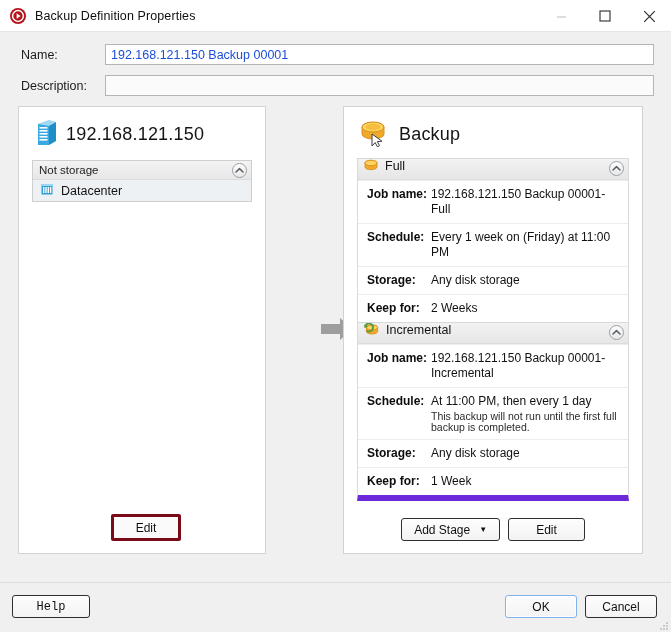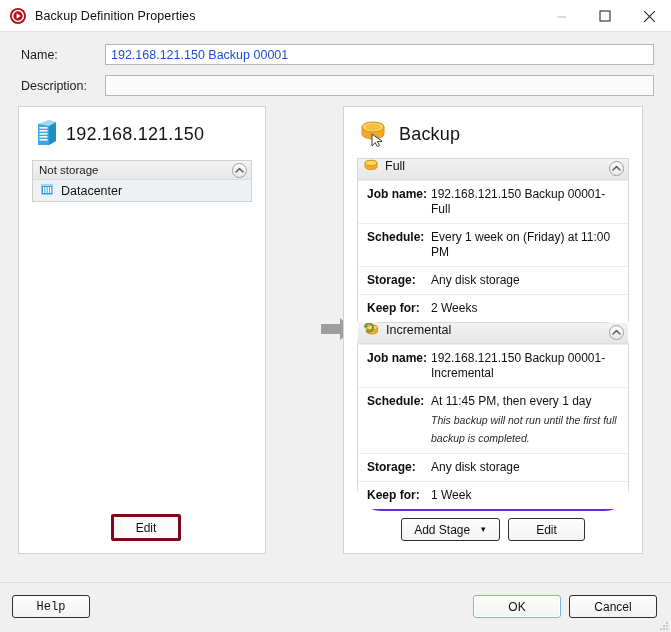--- a/index.html
+++ b/index.html
@@ -84,36 +84,36 @@
   }
   .lb-row{
     background:#eef1f4; height:21px; display:flex; align-items:center;
     padding-left:7px;
   }
   .lb-row .nm{ font-size:12.5px; color:#121212; margin-left:7px; }
 
   
   .stages{ margin: 2px 13px 0 13px; }
   .stage{ border:1px solid #d9d9d9; border-bottom:none; }
-  .stage:last-child{ border-bottom:2px solid #6d28d9;border-radius:24px; }
+  .stage:last-child{ border-bottom:6px solid #6d28d9; }
   .stage-head{
     background: linear-gradient(#f2f2f2,#e6e6e6);
     height:21px; display:flex; align-items:flex-start;
     padding-left:6px; position:relative;
     border-bottom:1px solid #dddddd;
   }
   .stage-head .sname{ font-size:12.5px; color:#121212; margin-left:7px; }
   .srow{
     display:flex; border-top:1px solid #ededed; background:#fff;
     padding:6px 6px 6px 9px; min-height:26px;
   }
   .stage .srow:first-of-type{ border-top:none; }
   .srow .k{ width:64px; flex:0 0 64px; font-weight:bold; font-size:12px; color:#0d0d0d; }
   .srow .v{ flex:1 1 auto; font-size:12px; color:#111; line-height:15px; }
-  .srow .note{ display:block; font-style:italic; font-size:10.5px; color:#2a2a2a; line-height:18px; margin-top:2px;}
+  .srow .note{ display:block; font-size:10.5px; color:#2a2a2a; line-height:11px; margin-top:2px;}
 
   
   .btnrow{
     position:absolute; left:0; right:0; bottom:12px;
     display:flex; justify-content:center; align-items:center;
   }
   .btn{
     background: linear-gradient(#fdfdfd,#f3f3f3);
     border:1px solid #2f2f2f; border-radius:3px;
     height:23px; padding:0 12px;
@@ -130,21 +130,21 @@
   .gap{ width:8px; }
   .caret{ margin-left:9px; font-size:8px; line-height:1; color:#101010; }
 
   
   .footer{
     position:absolute; left:0; right:0; bottom:0; height:50px;
     background:#f0f0f0; border-top:1px solid #dcdcdc;
   }
   .footer .help{ position:absolute; left:12px; top:12px; width:78px;font-family:Liberation Mono, monospace; }
   .footer .right-btns{ position:absolute; right:14px; top:12px; display:flex; }
-  .btn.wide{ width:88px; padding:0; }
+  .btn.wide{ width:72px; padding:0; }
   .btn.focus{ border:1px solid #7eb4e8; box-shadow: inset 0 0 0 1px #ffffff; }
 
   .grip{ position:absolute; right:2px; bottom:1px; width:12px; height:12px; opacity:.45;}
 </style>
 </head>
 <body>
 
 <div class="titlebar">
   <span class="app-icon">
     <svg width="18" height="18" viewBox="0 0 18 18">
@@ -320,21 +320,21 @@
           </span>
         </div>
 
         <div class="srow">
           <span class="k">Job name:</span>
           <span class="v">192.168.121.150 Backup 00001-Incremental</span>
         </div>
         <div class="srow">
           <span class="k">Schedule:</span>
           <span class="v">
-            <span>At 11:45 PM, then every 1 day</span>
+            <span>At 11:00 PM, then every 1 day</span>
             <span class="note">This backup will not run until the first full backup is completed.</span>
           </span>
         </div>
         <div class="srow">
           <span class="k">Storage:</span>
           <span class="v">Any disk storage</span>
         </div>
         <div class="srow">
           <span class="k">Keep for:</span>
           <span class="v">1 Week</span>

